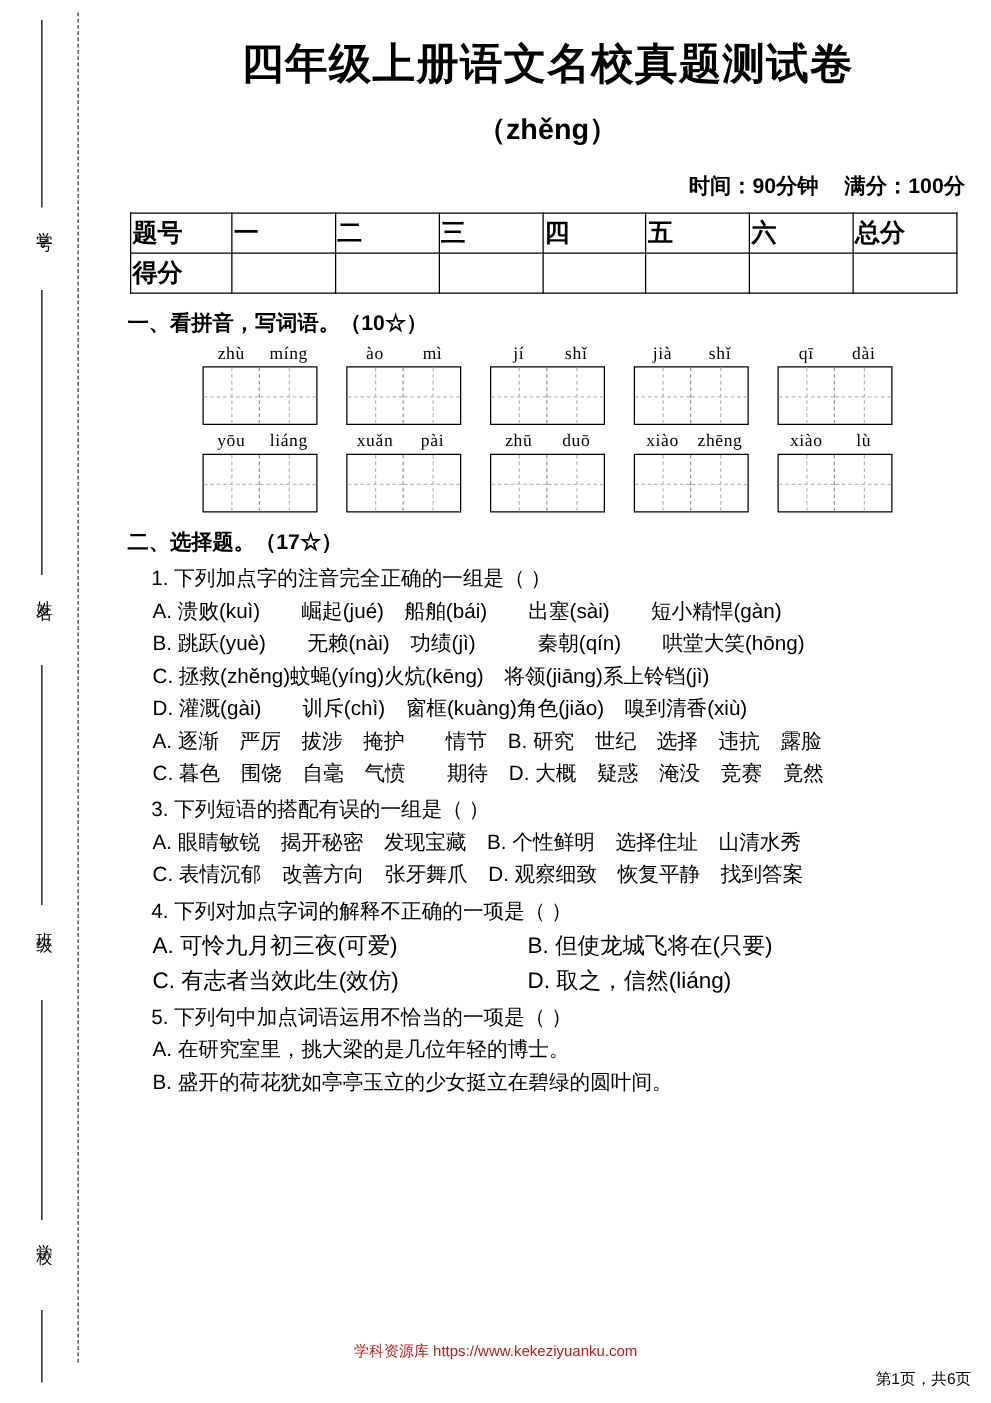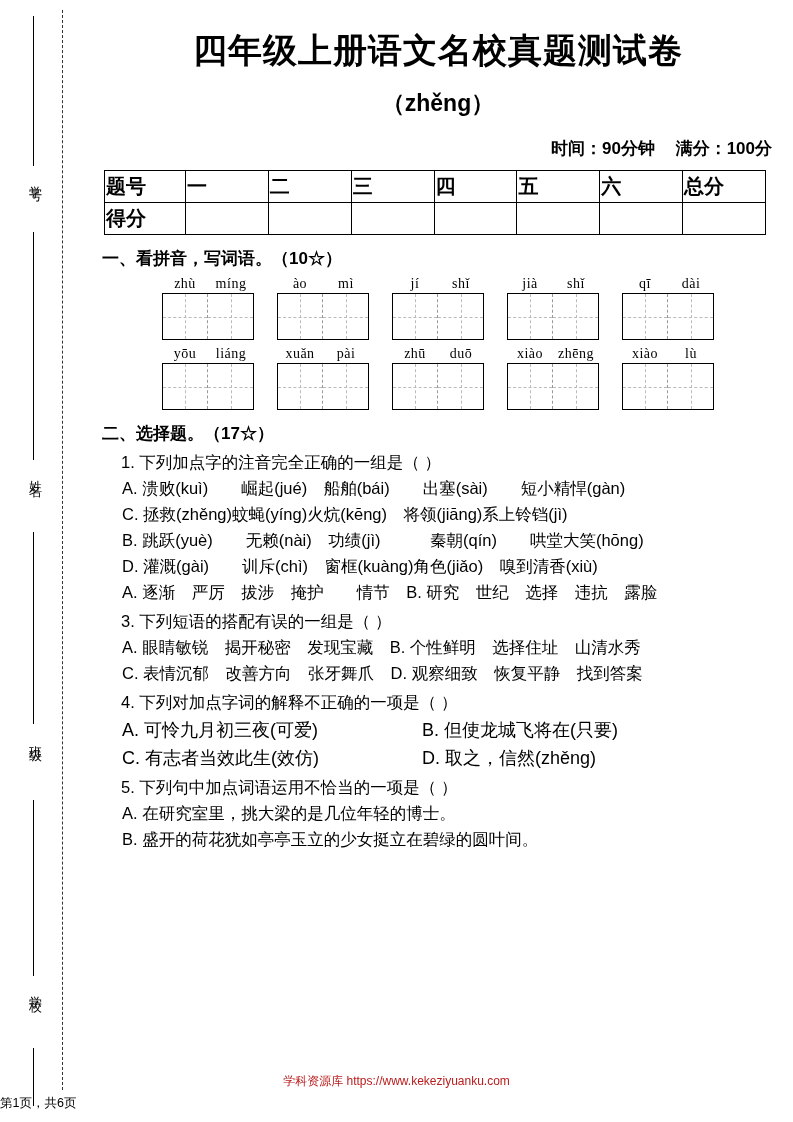--- a/index.html
+++ b/index.html
@@ -190,21 +190,21 @@
     bottom: 32px;
     font-family: "Liberation Sans", sans-serif;
     font-size: 12px;
     color: #b91c1c;
     white-space: nowrap;
   }
   .footer {
     position: absolute;
     left: 0; right: 16px;
     bottom: 10px;
-    text-align: left;
+    text-align: right;
     font-family: "Liberation Sans", sans-serif;
     font-size: 12.5px;
   }
 </style>
 </head>
 <body>
 
 <div class="left-strip">
   <div class="dashed-line"></div>
   <div class="vline-seg" style="top:16px;height:150px;"></div>
@@ -342,36 +342,37 @@
     <div class="tz-group">
         <div class="tz"></div>
         <div class="tz"></div>
       </div>
   </div>
 
   <div class="sec-head">二、选择题。（17☆）</div>
 
   <div class="q">1. 下列加点字的注音完全正确的一组是（    ）</div>
   <div class="opt">A. 溃败(kuì)　　崛起(jué)　船舶(bái)　　出塞(sài)　　短小精悍(gàn)</div>
+  <div class="opt">B. 跳跃(yuè)　　无赖(nài)　功绩(jì)　　　秦朝(qín)　　哄堂大笑(hōng)</div>
   <div class="opt">C. 拯救(zhěng)蚊蝇(yíng)火炕(kēng)　将领(jiāng)系上铃铛(jì)</div>
-  <div class="opt">B. 跳跃(yuè)　　无赖(nài)　功绩(jì)　　　秦朝(qín)　　哄堂大笑(hōng)</div>
   <div class="opt">D. 灌溉(gài)　　训斥(chì)　窗框(kuàng)角色(jiǎo)　嗅到清香(xiù)</div>
 
   <div class="opt">A. 逐渐　严厉　拔涉　掩护　　情节　B. 研究　世纪　选择　违抗　露脸</div>
+  <div class="opt">C. 暮色　围饶　自毫　气愤　　期待　D. 大概　疑惑　淹没　竞赛　竟然</div>
 
   <div class="q">3. 下列短语的搭配有误的一组是（    ）</div>
   <div class="opt">A. 眼睛敏锐　揭开秘密　发现宝藏　B. 个性鲜明　选择住址　山清水秀</div>
   <div class="opt">C. 表情沉郁　改善方向　张牙舞爪　D. 观察细致　恢复平静　找到答案</div>
 
   <div class="q">4. 下列对加点字词的解释不正确的一项是（  ）</div>
   <div class="opt2">
     <span class="half">A. 可怜九月初三夜(可爱)</span><span>B. 但使龙城飞将在(只要)</span>
   </div>
   <div class="opt2">
-    <span class="half">C. 有志者当效此生(效仿)</span><span>D. 取之，信然(zhěng)</span>
+    <span class="half">C. 有志者当效此生(效仿)</span><span>D. 取之，信然(liáng)</span>
   </div>
 
   <div class="q">5. 下列句中加点词语运用不恰当的一项是（    ）</div>
   <div class="opt">A. 在研究室里，挑大梁的是几位年轻的博士。</div>
   <div class="opt">B. 盛开的荷花犹如亭亭玉立的少女挺立在碧绿的圆叶间。</div>
 
 </div>
 
 <div class="watermark">学科资源库 https://www.kekeziyuanku.com</div>
 <div class="footer">第1页，共6页</div>

